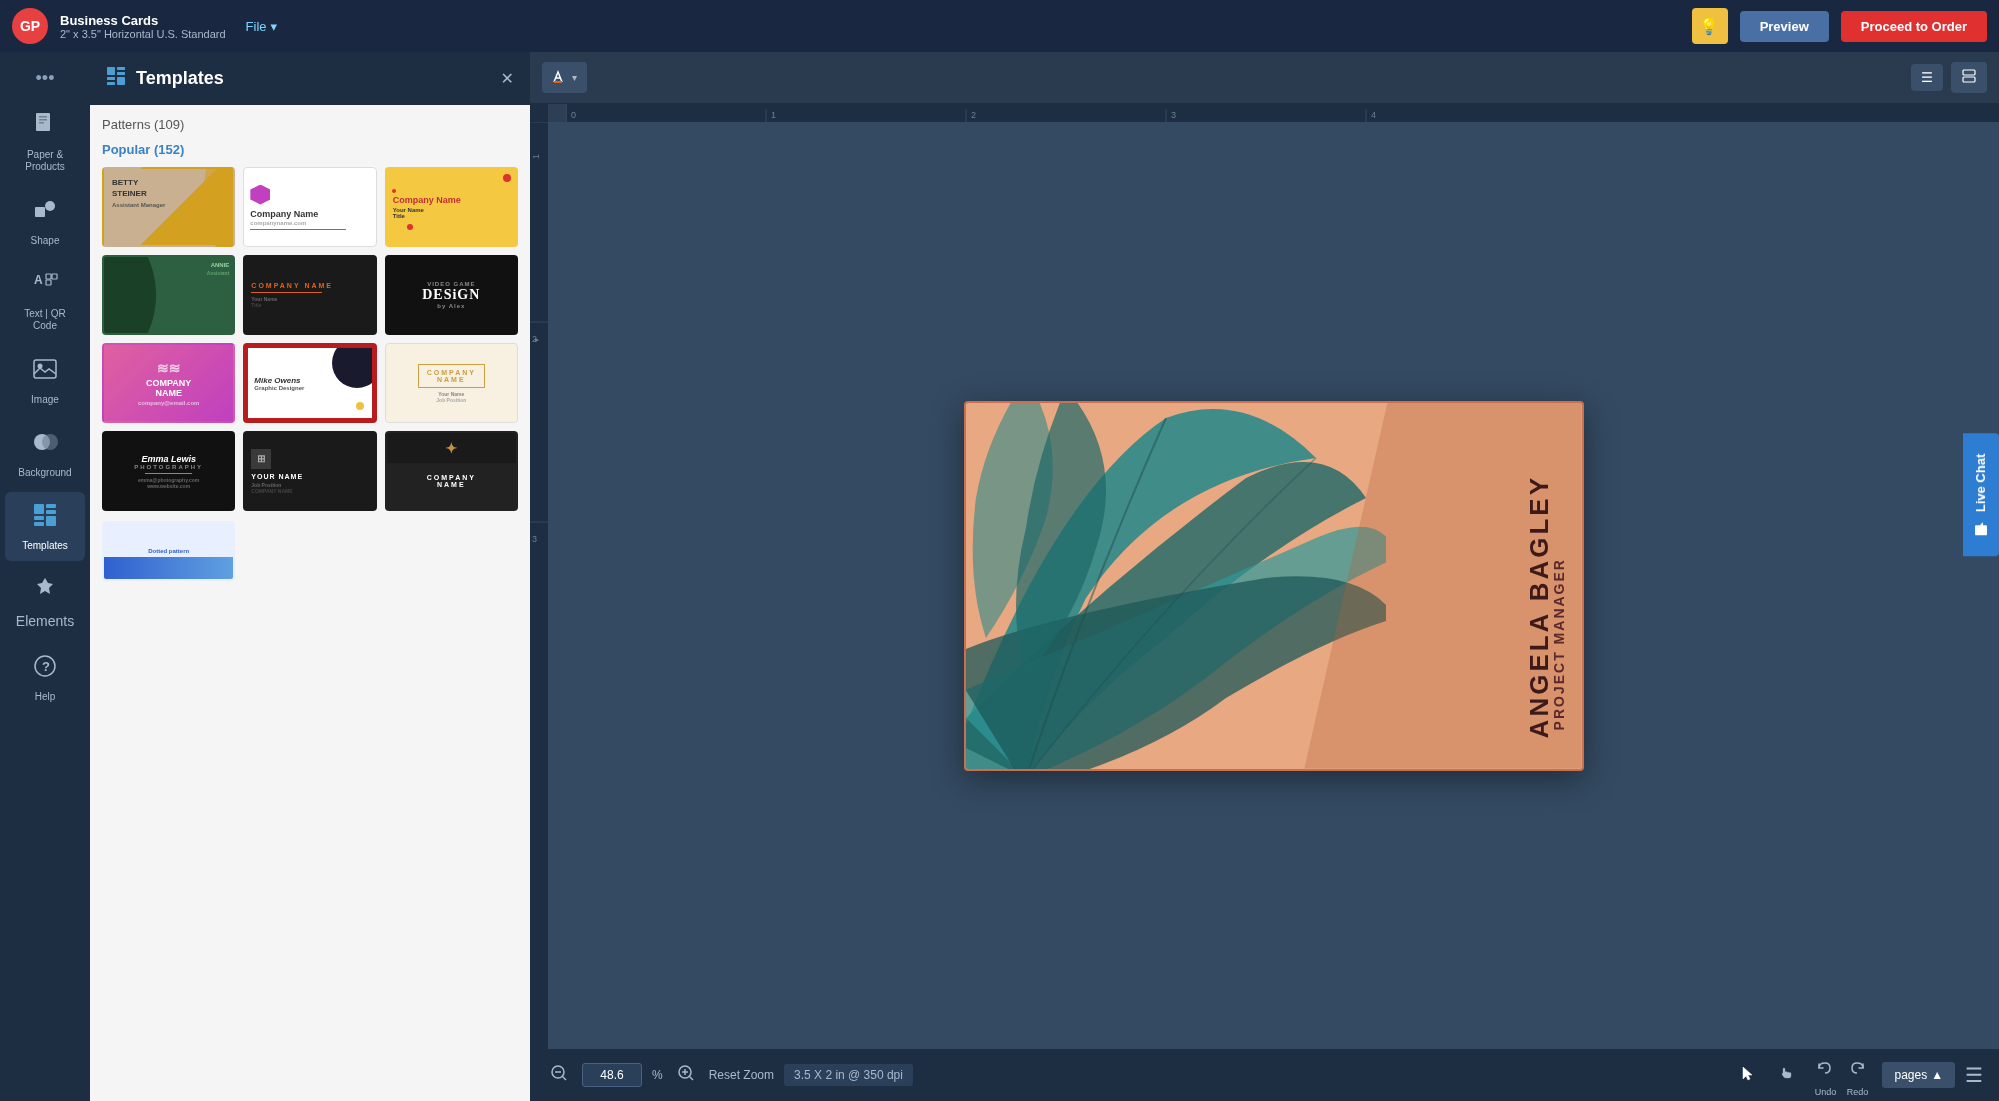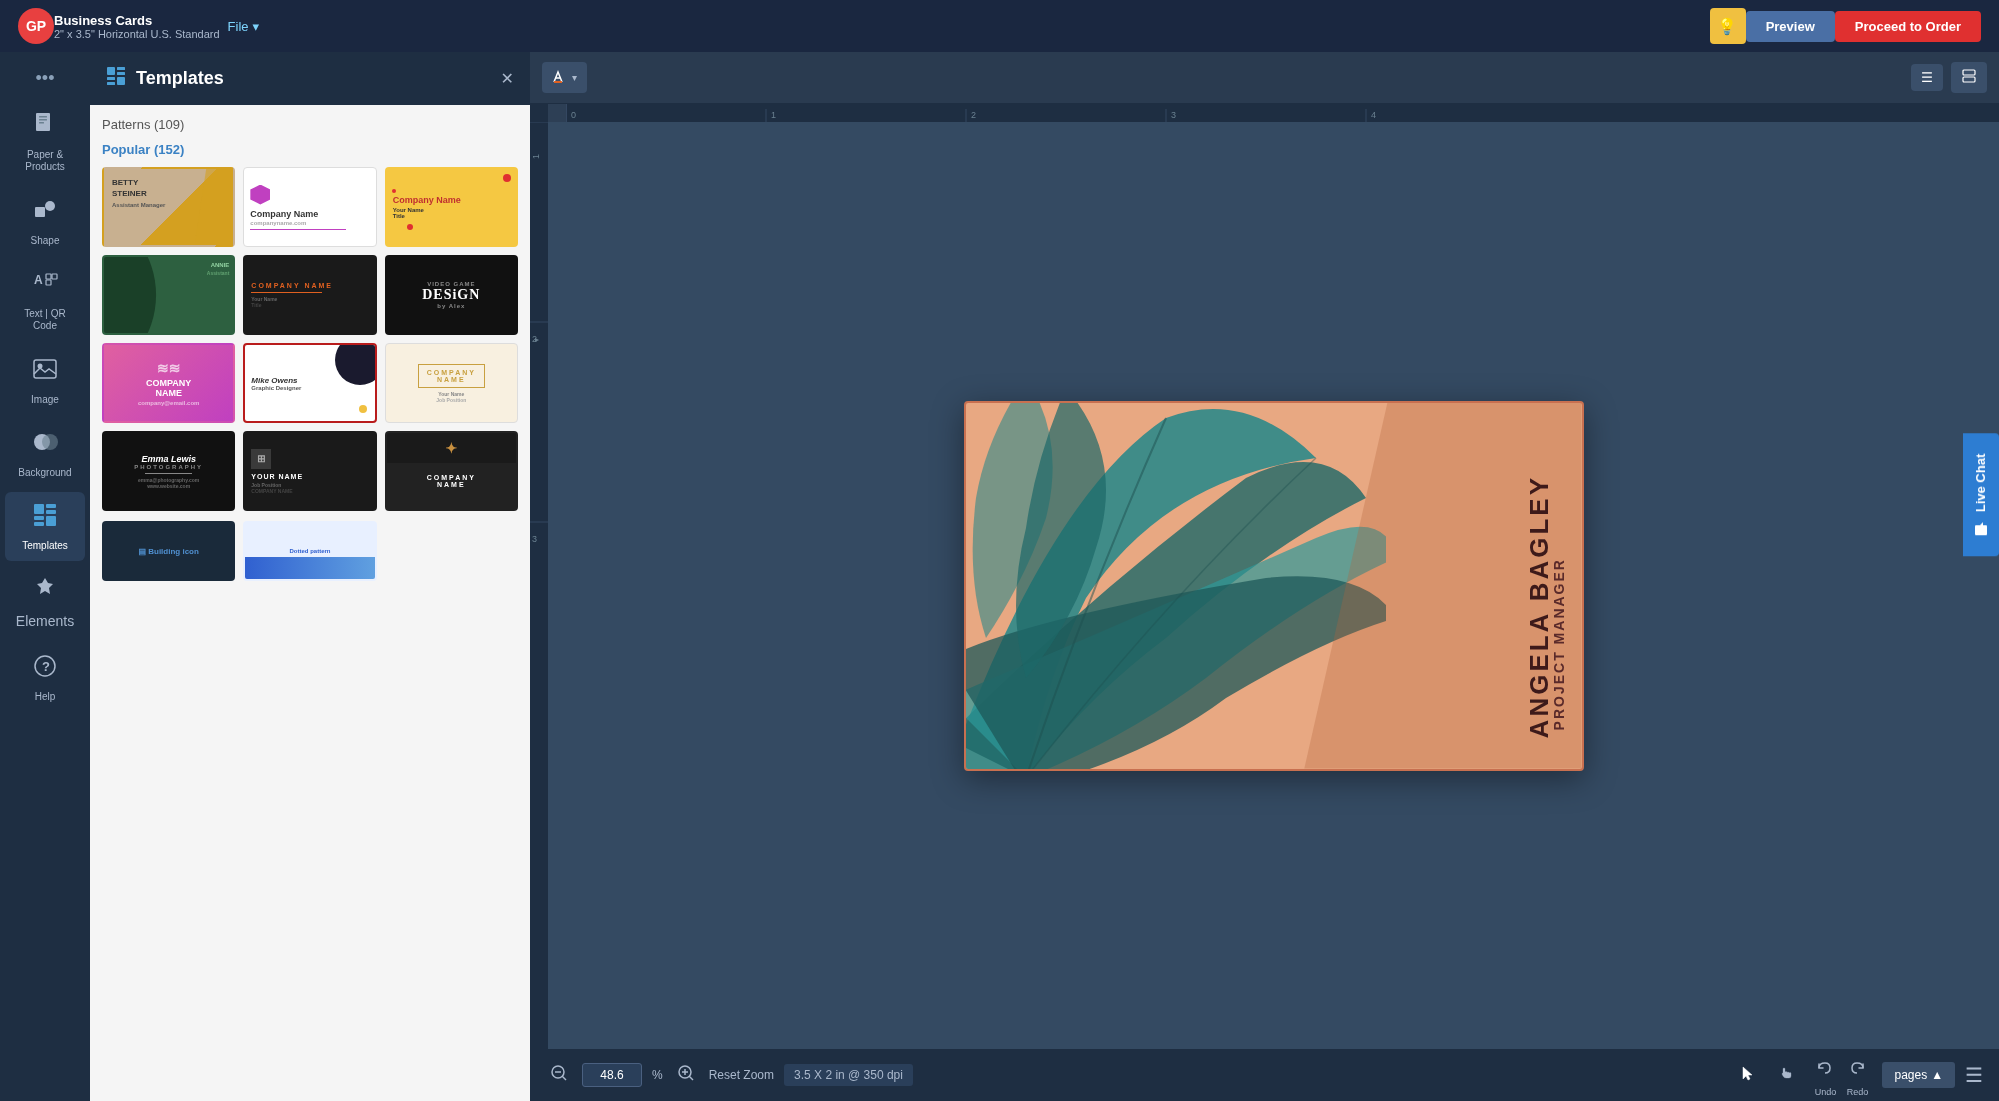--- a/index.html
+++ b/index.html
@@ -4,21 +4,22 @@
   <style>
     * { box-sizing: border-box; margin: 0; padding: 0; }
     body { font-family: -apple-system, BlinkMacSystemFont, 'Segoe UI', sans-serif; background: #2d3f55; width: 1999px; height: 1101px; overflow: hidden; display: flex; flex-direction: column; }
 
     
     .topbar {
       height: 52px;
       background: #1a2740;
       display: flex;
       align-items: center;
-      padding: 0 18px;
+      padding: 0 12px;
+      gap: 12px;
       flex-shrink: 0;
       z-index: 10;
     }
     .logo {
       width: 36px; height: 36px;
       background: #e84040;
       border-radius: 50%;
       display: flex; align-items: center; justify-content: center;
       font-weight: 900; color: white; font-size: 14px;
     }
@@ -519,21 +520,21 @@
           <div style="color:#888;font-size:6px;letter-spacing:1px">by Alex</div>
         </div>
 
         <div class="template-thumb" style="background:linear-gradient(135deg,#e060a0,#c040c0);padding:6px;flex-direction:column;align-items:center;justify-content:center;">
           <div style="color:white;opacity:0.7;font-size:14px;margin-bottom:2px">≋≋</div>
           <div style="color:white;font-size:9px;font-weight:700">COMPANY</div>
           <div style="color:white;font-size:9px;font-weight:700">NAME</div>
           <div style="color:rgba(255,255,255,0.6);font-size:6px;margin-top:2px">company@email.com</div>
         </div>
 
-        <div class="template-thumb" style="background:white;border:2px solid #b91c1c;padding:6px;flex-direction:column;align-items:flex-start;justify-content:center;position:relative;overflow:hidden;">
+        <div class="template-thumb" style="background:white;border:5px solid #b91c1c;padding:6px;flex-direction:column;align-items:flex-start;justify-content:center;position:relative;overflow:hidden;">
           <div style="position:absolute;right:-10px;top:-10px;width:50px;height:50px;background:#1a1a2e;border-radius:50%"></div>
           <div style="color:#333;font-size:8px;font-style:italic;font-weight:700;z-index:1">Mike Owens</div>
           <div style="color:#555;font-size:6px;z-index:1">Graphic Designer</div>
           <div style="background:#f0c040;width:8px;height:8px;border-radius:50%;position:absolute;right:8px;bottom:8px"></div>
         </div>
 
         <div class="template-thumb" style="background:#f8f0e0;border:1px solid #ddd;padding:6px;flex-direction:column;align-items:center;justify-content:center;position:relative;">
           <div style="border:1px solid #c8a040;padding:4px 8px;text-align:center">
             <div style="color:#c8a040;font-size:7px;letter-spacing:2px;font-weight:700">COMPANY</div>
             <div style="color:#c8a040;font-size:7px;letter-spacing:2px;font-weight:700">NAME</div>
@@ -562,23 +563,20 @@
         <div class="template-thumb" style="background:#222;padding:6px;flex-direction:column;align-items:center;justify-content:center;position:relative;overflow:hidden;">
           <div style="position:absolute;top:0;left:0;right:0;height:40%;background:#1a1a1a;display:flex;align-items:center;justify-content:center;">
             <div style="color:#c89040;font-size:14px">✦</div>
           </div>
           <div style="color:white;font-size:7px;font-weight:600;letter-spacing:2px;margin-top:20px">COMPANY</div>
           <div style="color:white;font-size:7px;font-weight:600;letter-spacing:2px">NAME</div>
         </div>
       </div>
 
       <div class="templates-grid">
-        <div class="template-thumb" style="background:#1a2a3a;padding:4px;position:relative;overflow:hidden;height:60px;">
-          <div style="color:#5090d0;font-size:8px;font-weight:700;padding:4px">▤ Building icon</div>
-        </div>
         <div class="template-thumb" style="background:#e8f0ff;padding:4px;height:60px;position:relative;overflow:hidden;">
           <div style="position:absolute;bottom:0;left:0;right:0;height:40%;background:linear-gradient(to right,#3060d0,#60a0e0)"></div>
           <div style="color:#3060d0;font-size:6px;font-weight:700;padding:2px">Dotted pattern</div>
         </div>
       </div>
     </div>
   </div>
 
   <div class="canvas-area">
 

